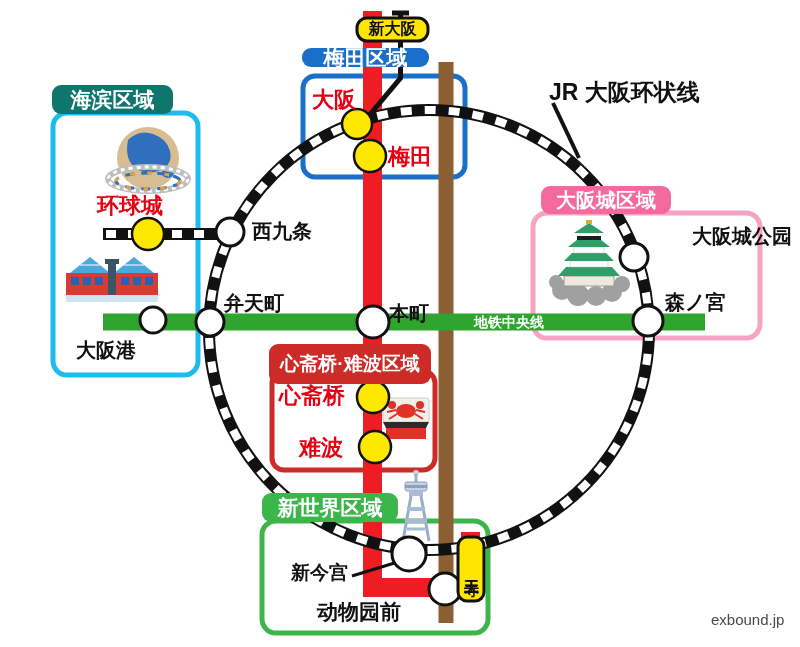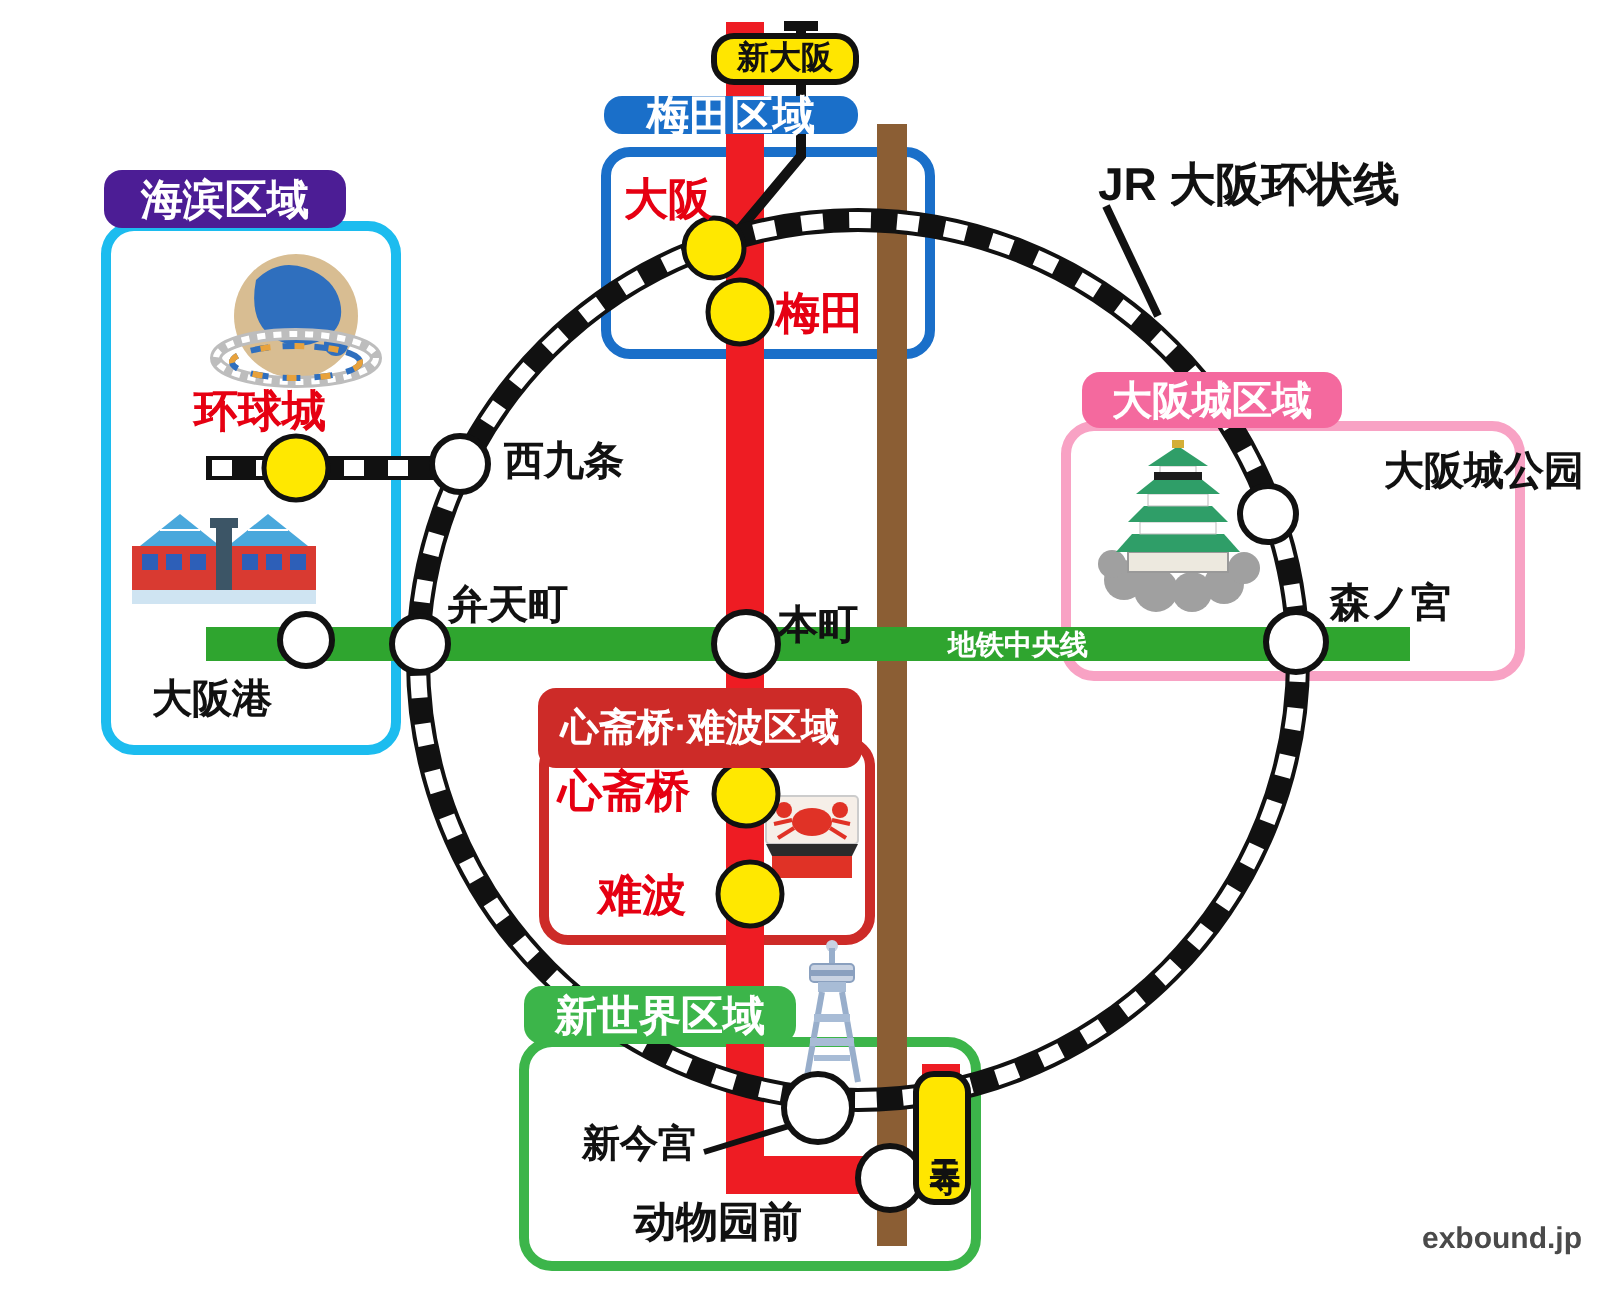--- a/index.html
+++ b/index.html
@@ -16,21 +16,21 @@
   }
   .vtext{
     writing-mode:vertical-rl;text-orientation:upright;
     letter-spacing:1px;
   }
   .linelbl{color:#fff;font-weight:bold;margin-left:47px;}
   .badge-text{
     position:absolute;display:flex;align-items:center;justify-content:center;
     font-weight:bold;color:#111;
   }
-  .watermark{position:absolute;font-weight:bold;color:#4a4a4a;}
+  .watermark{position:absolute;font-weight:normal;color:#4a4a4a;}
 </style>
 </head>
 <body>
 
 <div class="frame">
 
   <svg width="800" height="647" viewBox="0 0 800 647">
 
     <rect x="53" y="113" width="145" height="262" rx="14" fill="#fff" stroke="#1CBCEF" stroke-width="5"></rect>
     <rect x="303" y="76" width="162" height="101" rx="12" fill="#fff" stroke="#1A6FC9" stroke-width="5"></rect>
@@ -147,21 +147,21 @@
       <circle cx="634" cy="257" r="14" fill="#fff" stroke-width="3"></circle>
       <circle cx="648" cy="321" r="15" fill="#fff" stroke-width="3"></circle>
       <circle cx="409" cy="554" r="17" fill="#fff" stroke-width="3"></circle>
       <circle cx="445" cy="589" r="16" fill="#fff" stroke-width="3"></circle>
     </g>
 
     <rect x="357" y="18" width="71" height="23" rx="10" fill="#FFE600" stroke="#111" stroke-width="3"></rect>
     <rect x="458" y="537" width="26" height="64" rx="9" fill="#FFE600" stroke="#111" stroke-width="3"></rect>
   </svg>
 
-  <div class="ribbon" style="left:52px;top:85px;width:121px;height:29px;background:#4c1d95;font-size:21px;">
+  <div class="ribbon" style="left:52px;top:85px;width:121px;height:29px;background:#0f766e;font-size:21px;">
       <span>海滨区域</span>
     </div>
   <div class="ribbon" style="left:302px;top:48px;width:127px;height:19px;background:#1A6FC9;font-size:21px;">
       <span>梅田区域</span>
     </div>
   <div class="ribbon" style="left:541px;top:186px;width:130px;height:28px;background:#F4699E;font-size:20px;">
       <span>大阪城区域</span>
     </div>
   <div class="ribbon" style="left:269px;top:344px;width:162px;height:40px;background:#CD2B28;font-size:19px;">
       <span>心斋桥·难波区域</span>

